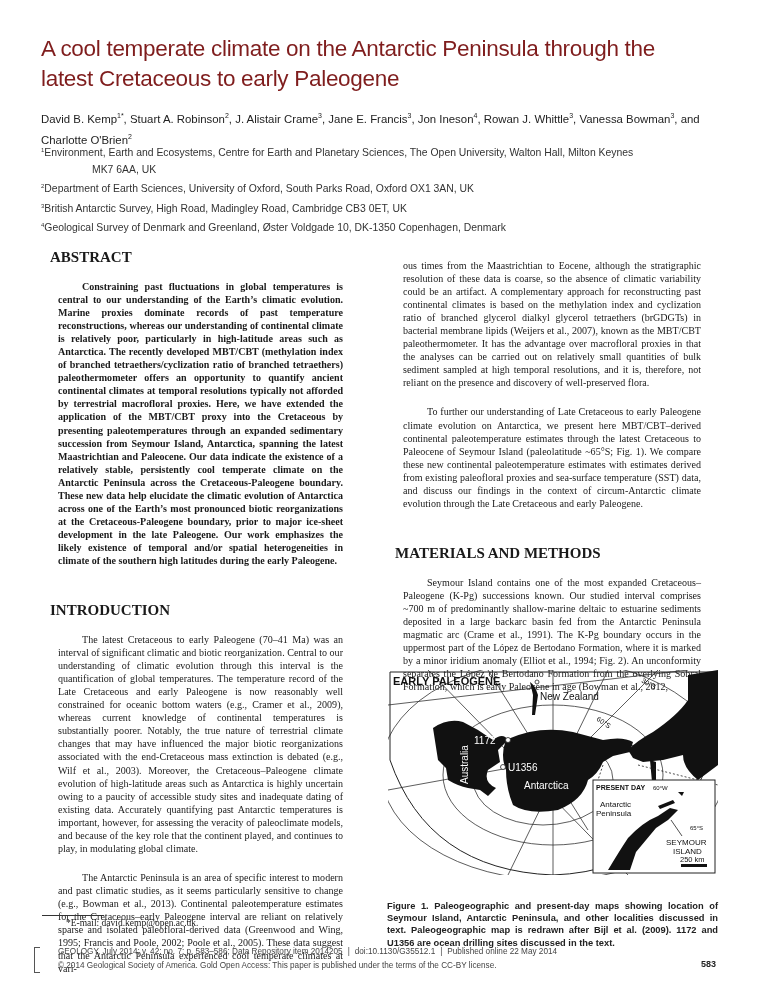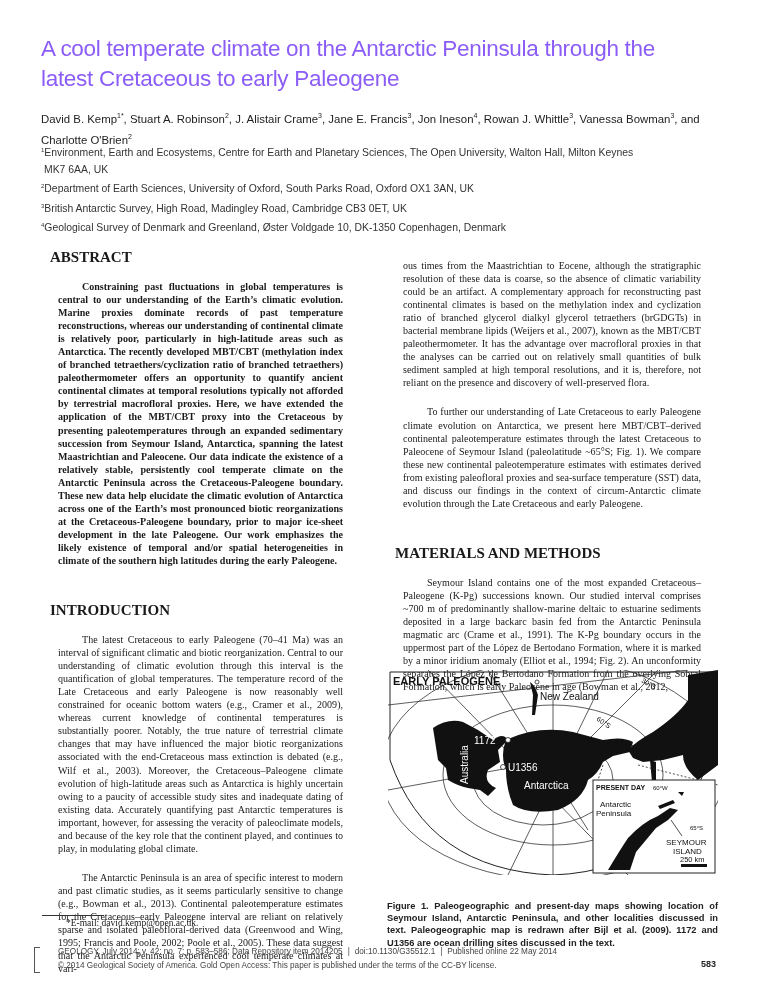--- a/index.html
+++ b/index.html
@@ -1,26 +1,26 @@
 <!DOCTYPE html>
 <html><head>
 <meta charset="utf-8">
 <style>
   html, body { margin: 0; padding: 0; background: #ffffff; }
   body { width: 759px; height: 1000px; position: relative; overflow: hidden; color: #1a1a1a; }
   .sans { font-family: "Liberation Sans", "DejaVu Sans", sans-serif; }
   .serif { font-family: "Liberation Serif", "DejaVu Serif", serif; text-align: right; }
 
-  .title { position: absolute; left: 41px; top: 34px; width: 690px; font-size: 22.5px; line-height: 30px; font-weight: normal; color: #8b5cf6; letter-spacing: -0.3px; margin: 0; }
+  .title { position: absolute; left: 41px; top: 34px; width: 690px; font-size: 22.5px; line-height: 30px; font-weight: normal; color: #7f1d1d; letter-spacing: -0.3px; margin: 0; }
   .authors { position: absolute; left: 41px; top: 107px; width: 700px; font-size: 11.4px; line-height: 17px; color: #222; }
   .authors sup { font-size: 7px; }
   .affils { position: absolute; left: 41px; top: 142px; width: 700px; font-size: 10.4px; line-height: 16.2px; color: #333; }
   .affils .aff { display: block; }
   .affils sup { font-size: 6px; }
-  .affils .cont { padding-left: 3px; }
+  .affils .cont { padding-left: 3px; margin-left: 48px; }
 
   .col { position: absolute; font-size: 10.05px; line-height: 13.05px; text-align: justify; }
   .colL { left: 42px; top: 243px; width: 317px; }
   .colR { left: 387px; top: 243px; width: 330px; }
   .col h2 { font-size: 15px; font-weight: bold; margin: 8px; line-height: 13px; text-transform: uppercase; }
   .col p { margin: 16px; text-indent: 24px; hyphens: auto; }
   .abstract p { font-weight: bold; }
   .gap { height: 13px; }
 
   .footnote-rule { position: absolute; left: 42px; top: 915px; width: 62px; border-top: 1px solid #333; }

